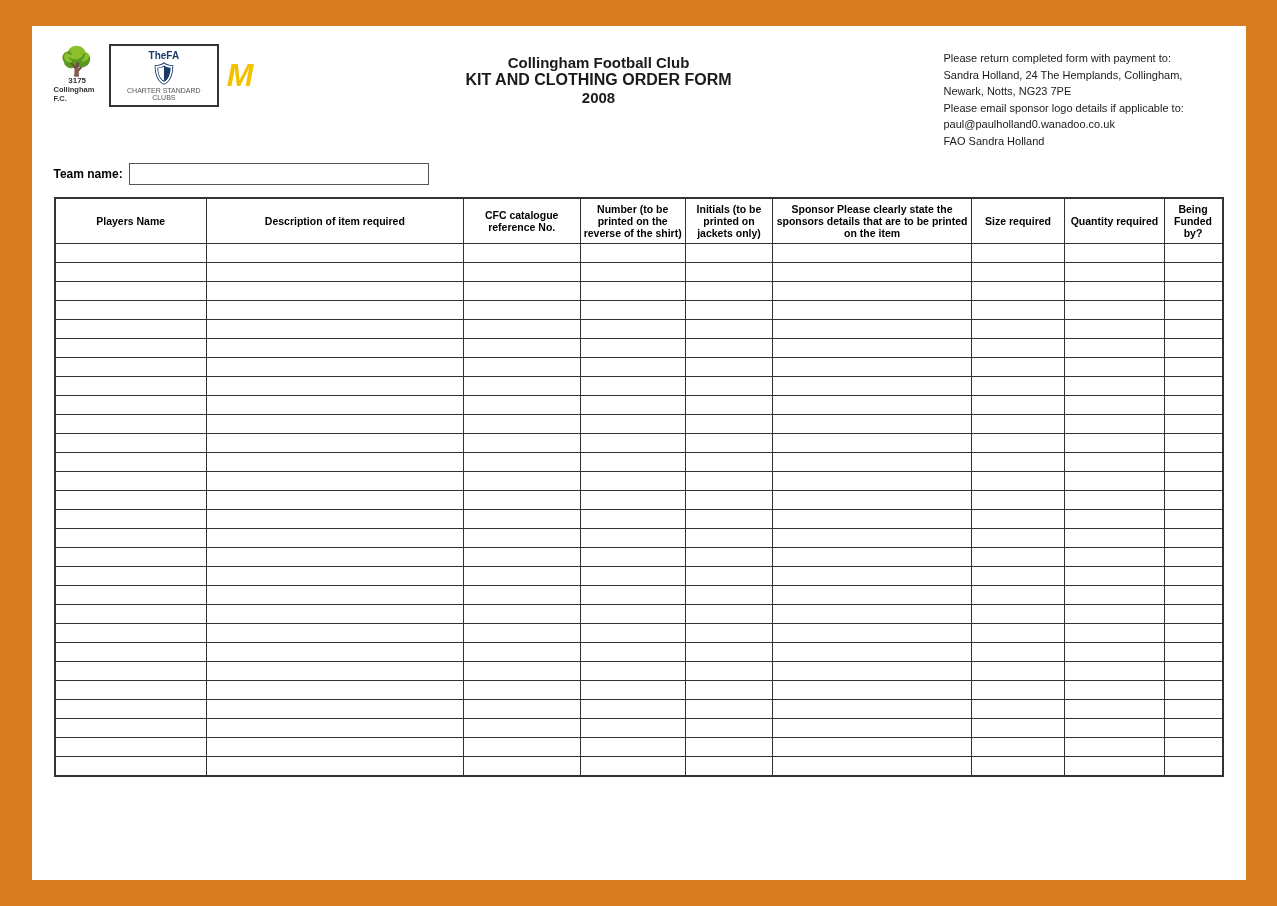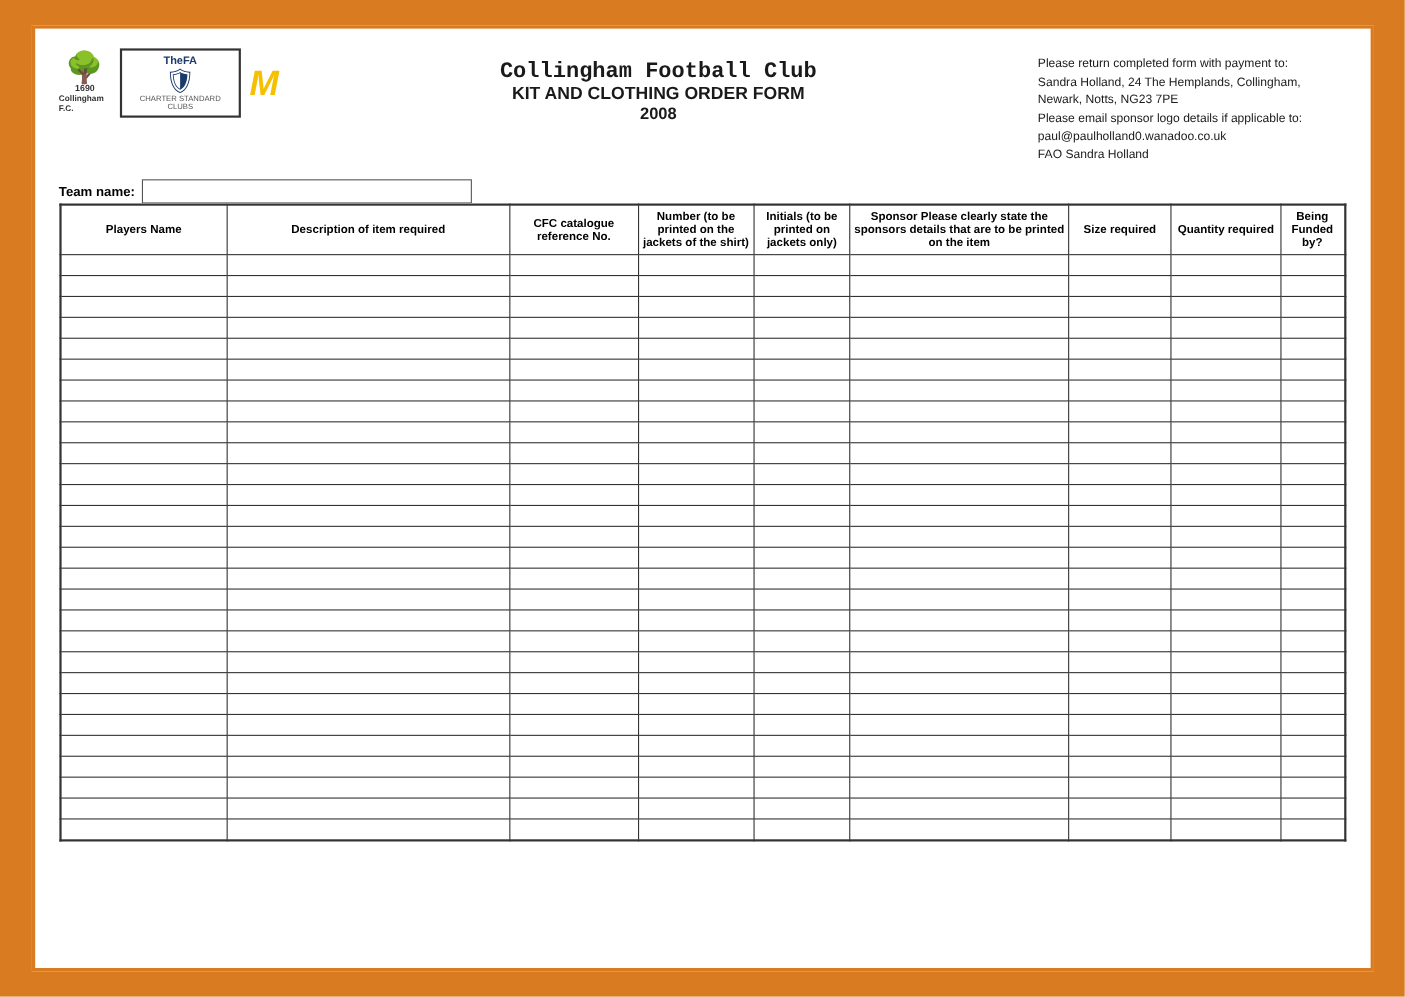--- a/index.html
+++ b/index.html
@@ -76,24 +76,23 @@
       font-weight: 900;
       font-style: italic;
       font-family: 'Impact', Arial, sans-serif;
     }
     .center-title {
       flex: 1;
       text-align: center;
       padding-top: 10px;
     }
     .center-title h1 {
-      font-size: 20px;
+      font-size: 15px;
       font-weight: bold;
       color: #1a1a1a;
-      font-family: Liberation Mono, monospace;
     }
     .center-title h2 {
       font-size: 16px;
       font-weight: bold;
       color: #1a1a1a;
     }
     .center-title h3 {
       font-size: 15px;
       font-weight: bold;
       color: #1a1a1a;
@@ -102,21 +101,21 @@
       font-size: 11px;
       color: #1a1a1a;
       text-align: left;
       line-height: 1.5;
       width: 280px;
       padding-top: 6px;
     }
     .fields-row {
       display: flex;
       gap: 23px;
-      margin-bottom: 0;
+      margin-bottom: 12px;
     }
     .field-group {
       display: flex;
       align-items: center;
       gap: 6px;
     }
     .field-label {
       font-size: 12px;
       font-weight: bold;
       white-space: nowrap;
@@ -162,21 +161,21 @@
 </head>
 <body>
 
 <div class="page">
 
   <div class="header">
 
     <div class="logos">
       <div class="logo-left">
         <div class="logo-tree">🌳</div>
-        <div class="logo-year">1690</div>
+        <div class="logo-year">3175</div>
         <div class="logo-name">Collingham F.C.</div>
       </div>
       <div class="logo-right">
         <div class="fa-text">TheFA</div>
         <div class="shield">🛡</div>
         <div class="charter">CHARTER STANDARD CLUBS</div>
       </div>
       <div class="mcd">M</div>
     </div>
 
@@ -202,21 +201,21 @@
       <div class="field-input"></div>
     </div>
   </div>
 
   <table>
     <thead>
       <tr>
         <th class="col-players">Players Name</th>
         <th class="col-description">Description of item required</th>
         <th class="col-cfc">CFC catalogue reference No.</th>
-        <th class="col-number">Number (to be printed on the jackets of the shirt)</th>
+        <th class="col-number">Number (to be printed on the reverse of the shirt)</th>
         <th class="col-initials">Initials (to be printed on jackets only)</th>
         <th class="col-sponsor">Sponsor Please clearly state the sponsors details that are to be printed on the item</th>
         <th class="col-size">Size required</th>
         <th class="col-quantity">Quantity required</th>
         <th class="col-funded">Being Funded by?</th>
       </tr>
     </thead>
     <tbody id="table-body">
     <tr>
           <td></td>

